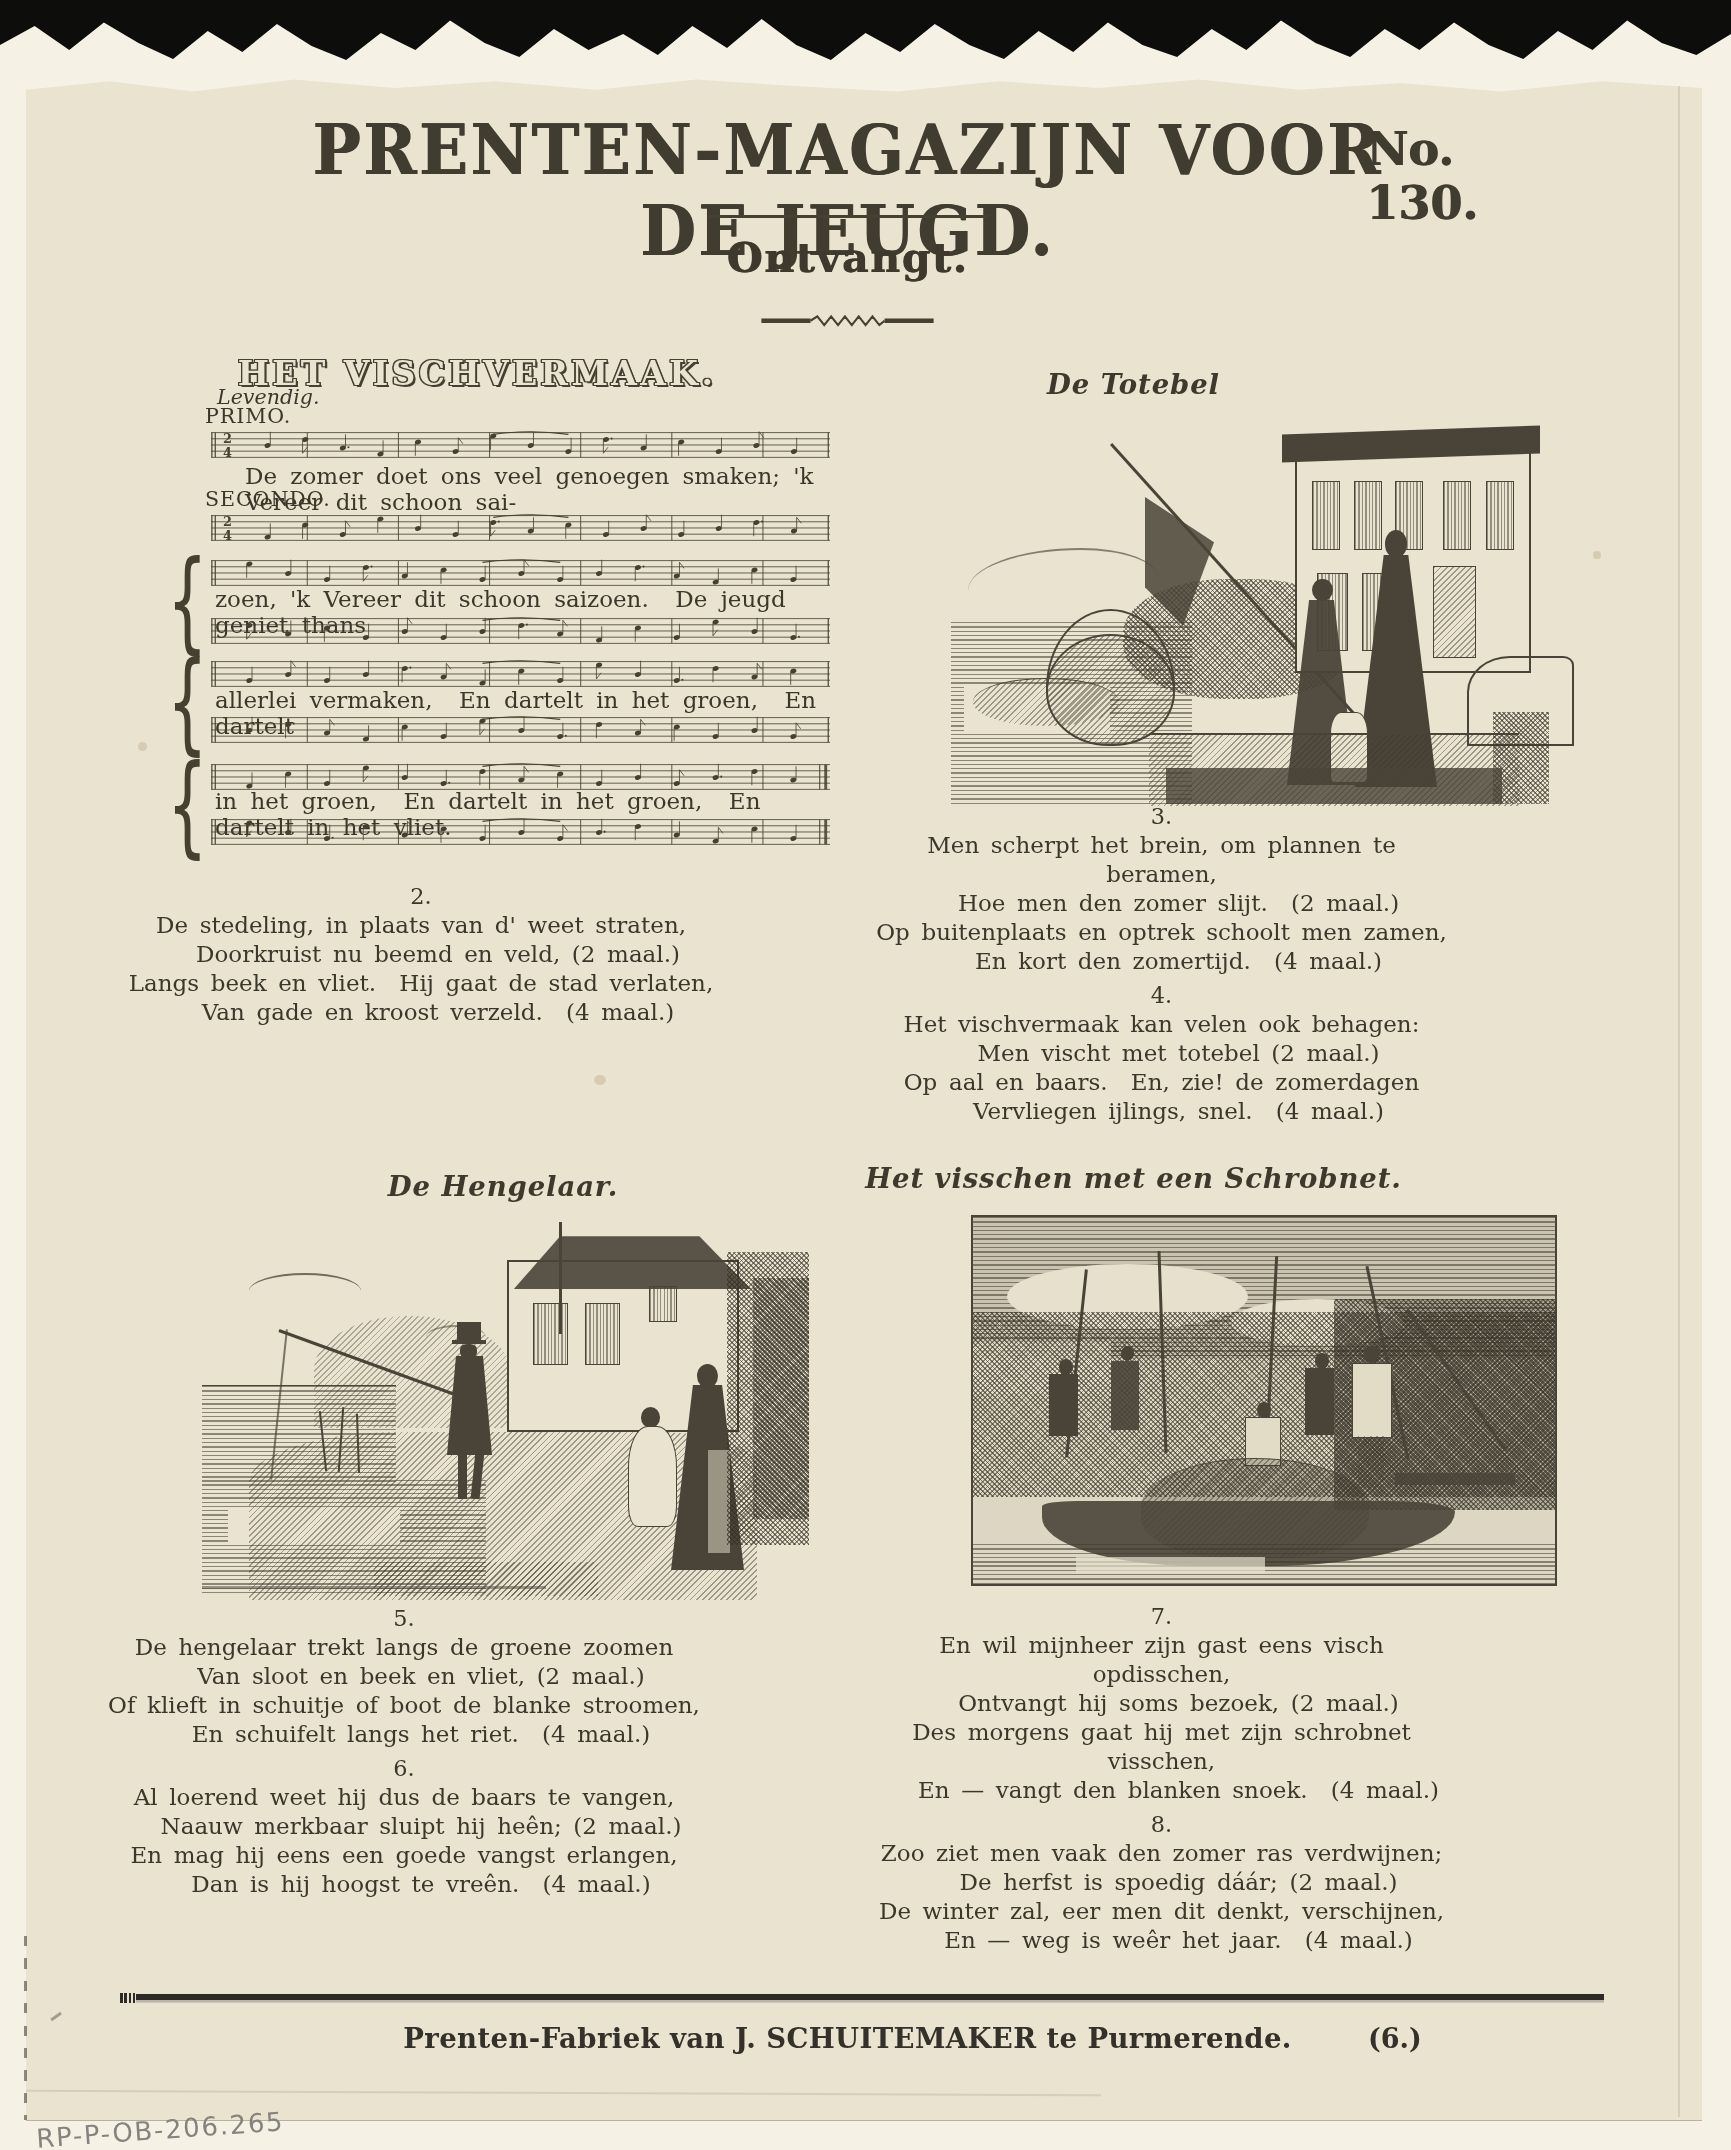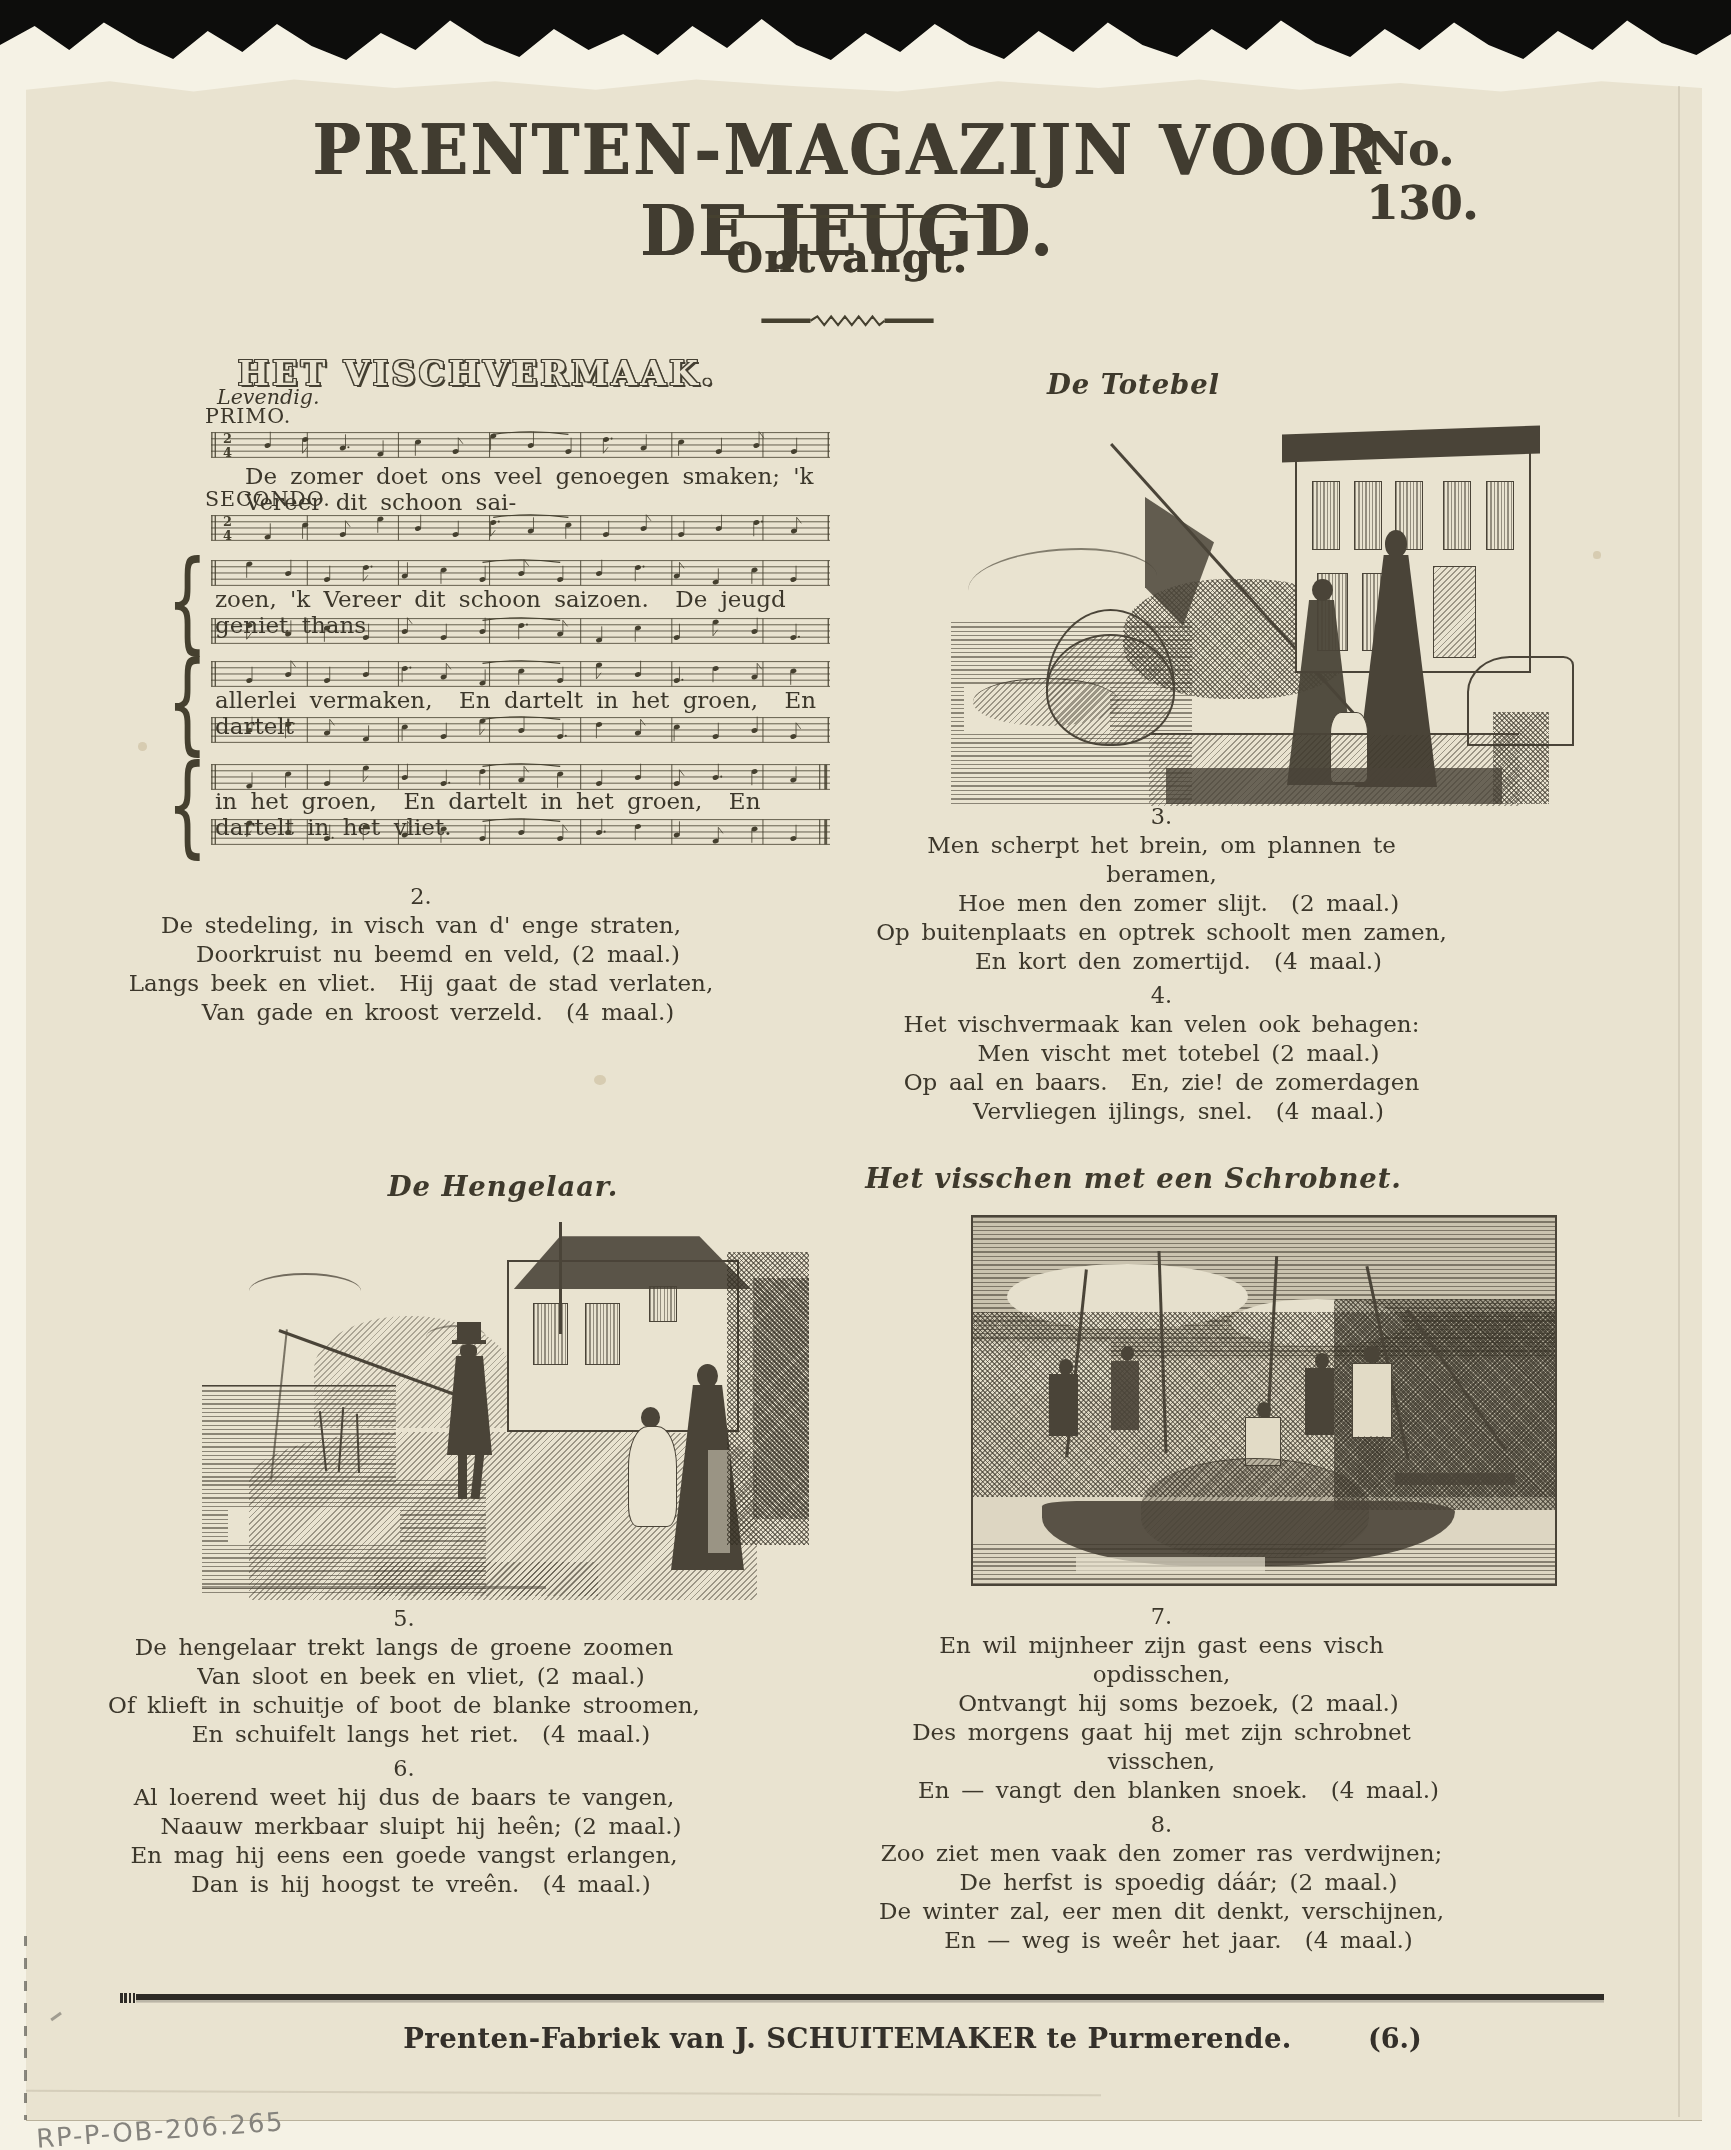--- a/index.html
+++ b/index.html
@@ -520,21 +520,21 @@
       <line x1="590.1000000000001" y1="12" x2="595.5000000000001" y2="19" stroke="#45402f" stroke-width="1.1" opacity=".85"></line>
       <ellipse cx="632.2" cy="14" rx="3.6" ry="2.7" transform="rotate(-18 632.2 14)" fill="#45402f"></ellipse>
       <line x1="629.1" y1="15" x2="629.1" y2="30" stroke="#45402f" stroke-width="1.1" opacity=".85"></line>
       <ellipse cx="677.4000000000001" cy="25" rx="3.6" ry="2.7" transform="rotate(-18 677.4000000000001 25)" fill="#45402f"></ellipse>
       <line x1="680.5000000000001" y1="24" x2="680.5000000000001" y2="9" stroke="#45402f" stroke-width="1.1" opacity=".85"></line>
       <path d="M315.80000000000007 5 Q 361.00000000000006 -1 406.20000000000005 5" stroke="#45402f" fill="none" stroke-width="1.3"></path>
     </svg>
 
   <div class="abs vblock" style="left:120px;top:882px;width:602px;">
     <div class="vnum">2.</div>
-    <div class="vl pre">De stedeling, in visch van d' enge straten,</div>
+    <div class="vl pre">De stedeling, in plaats van d' weet straten,</div>
     <div class="vl pre ind">Doorkruist nu beemd en veld, (2 maal.)</div>
     <div class="vl pre">Langs beek en vliet.  Hij gaat de stad verlaten,</div>
     <div class="vl pre ind">Van gade en kroost verzeld.  (4 maal.)</div>
   </div>
 
   <div class="abs fig-title t-center" style="left:841px;top:368px;width:585px;">De Totebel</div>
 
   <div class="abs fig" style="left:951px;top:428px;width:598px;height:376px;">
     <div class="abs" style="left:17px;top:120px;width:189px;height:69px;border-top:2.6px solid rgba(62,56,44,.6);border-radius:60% 40% 0 0;"></div>
     <div class="abs" style="left:370px;top:82px;width:129px;height:52px;border-top:2.6px solid rgba(62,56,44,.45);border-radius:50% 50% 0 0;"></div>

